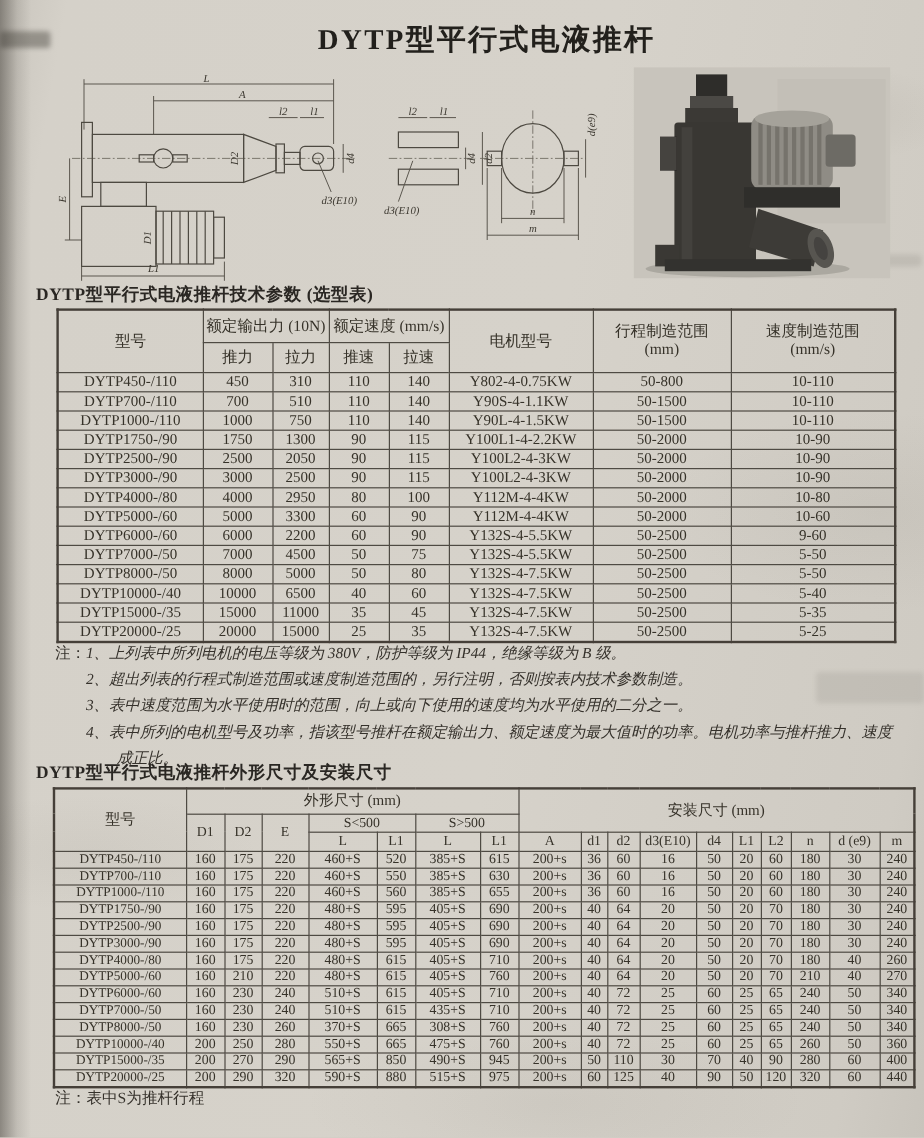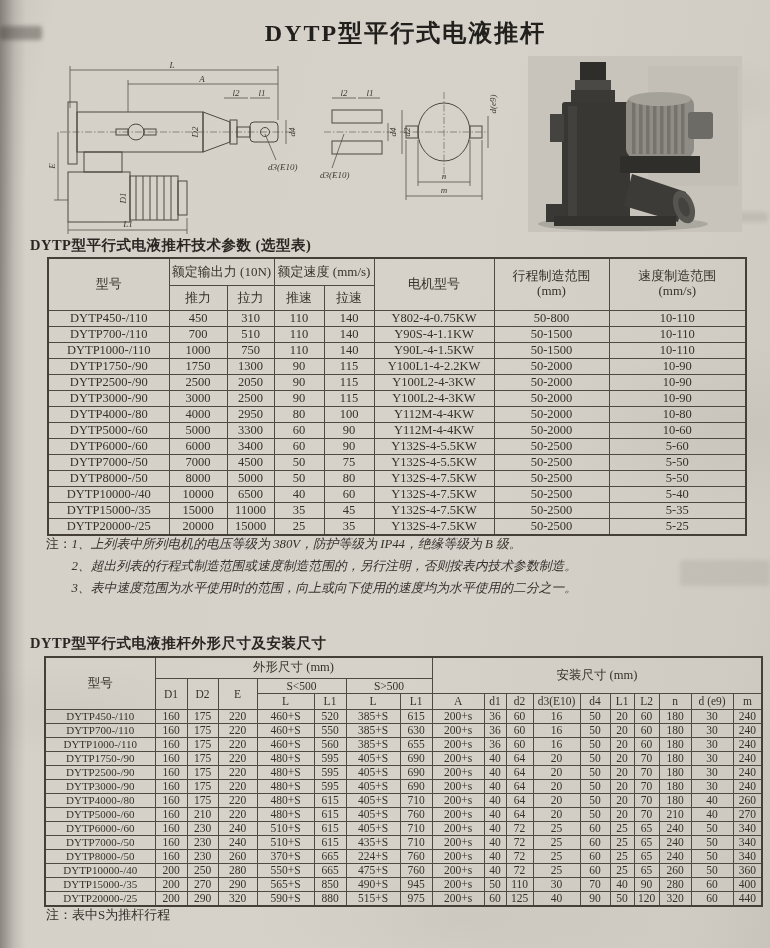--- a/index.html
+++ b/index.html
@@ -327,26 +327,26 @@
           <td>3300</td>
           <td>60</td>
           <td>90</td>
           <td>Y112M-4-4KW</td>
           <td>50-2000</td>
           <td>10-60</td>
         </tr>
         <tr>
           <td class="model">DYTP6000-/60</td>
           <td>6000</td>
-          <td>3400</td>
+          <td>2200</td>
           <td>60</td>
           <td>90</td>
           <td>Y132S-4-5.5KW</td>
           <td>50-2500</td>
-          <td>5-60</td>
+          <td>9-60</td>
         </tr>
         <tr>
           <td class="model">DYTP7000-/50</td>
           <td>7000</td>
           <td>4500</td>
           <td>50</td>
           <td>75</td>
           <td>Y132S-4-5.5KW</td>
           <td>50-2500</td>
           <td>5-50</td>
@@ -393,20 +393,21 @@
         </tr>
       </tbody>
   </table>
 
   <div class="notes">
     <span class="notes-label">注：</span>
     <div class="notes-body">
         <div class="note-line">1、上列表中所列电机的电压等级为 380V，防护等级为 IP44，绝缘等级为 B 级。</div>
         <div class="note-line">2、超出列表的行程式制造范围或速度制造范围的，另行注明，否则按表内技术参数制造。</div>
         <div class="note-line">3、表中速度范围为水平使用时的范围，向上或向下使用的速度均为水平使用的二分之一。</div>
+        <div class="note-line">4、表中所列的电机型号及功率，指该型号推杆在额定输出力、额定速度为最大值时的功率。电机功率与推杆推力、速度成正比。</div>
       </div>
   </div>
 
   <div class="sec-title st2">DYTP型平行式电液推杆外形尺寸及安装尺寸</div>
 
   <table class="t2">
     <colgroup>
       <col style="width:110px">
         <col style="width:32px">
         <col style="width:31px">
@@ -657,21 +658,21 @@
           <td>50</td>
           <td>340</td>
         </tr>
         <tr>
           <td class="model">DYTP8000-/50</td>
           <td>160</td>
           <td>230</td>
           <td>260</td>
           <td>370+S</td>
           <td>665</td>
-          <td>224+S</td>
+          <td>308+S</td>
           <td>760</td>
           <td>200+s</td>
           <td>40</td>
           <td>72</td>
           <td>25</td>
           <td>60</td>
           <td>25</td>
           <td>65</td>
           <td>240</td>
           <td>50</td>

